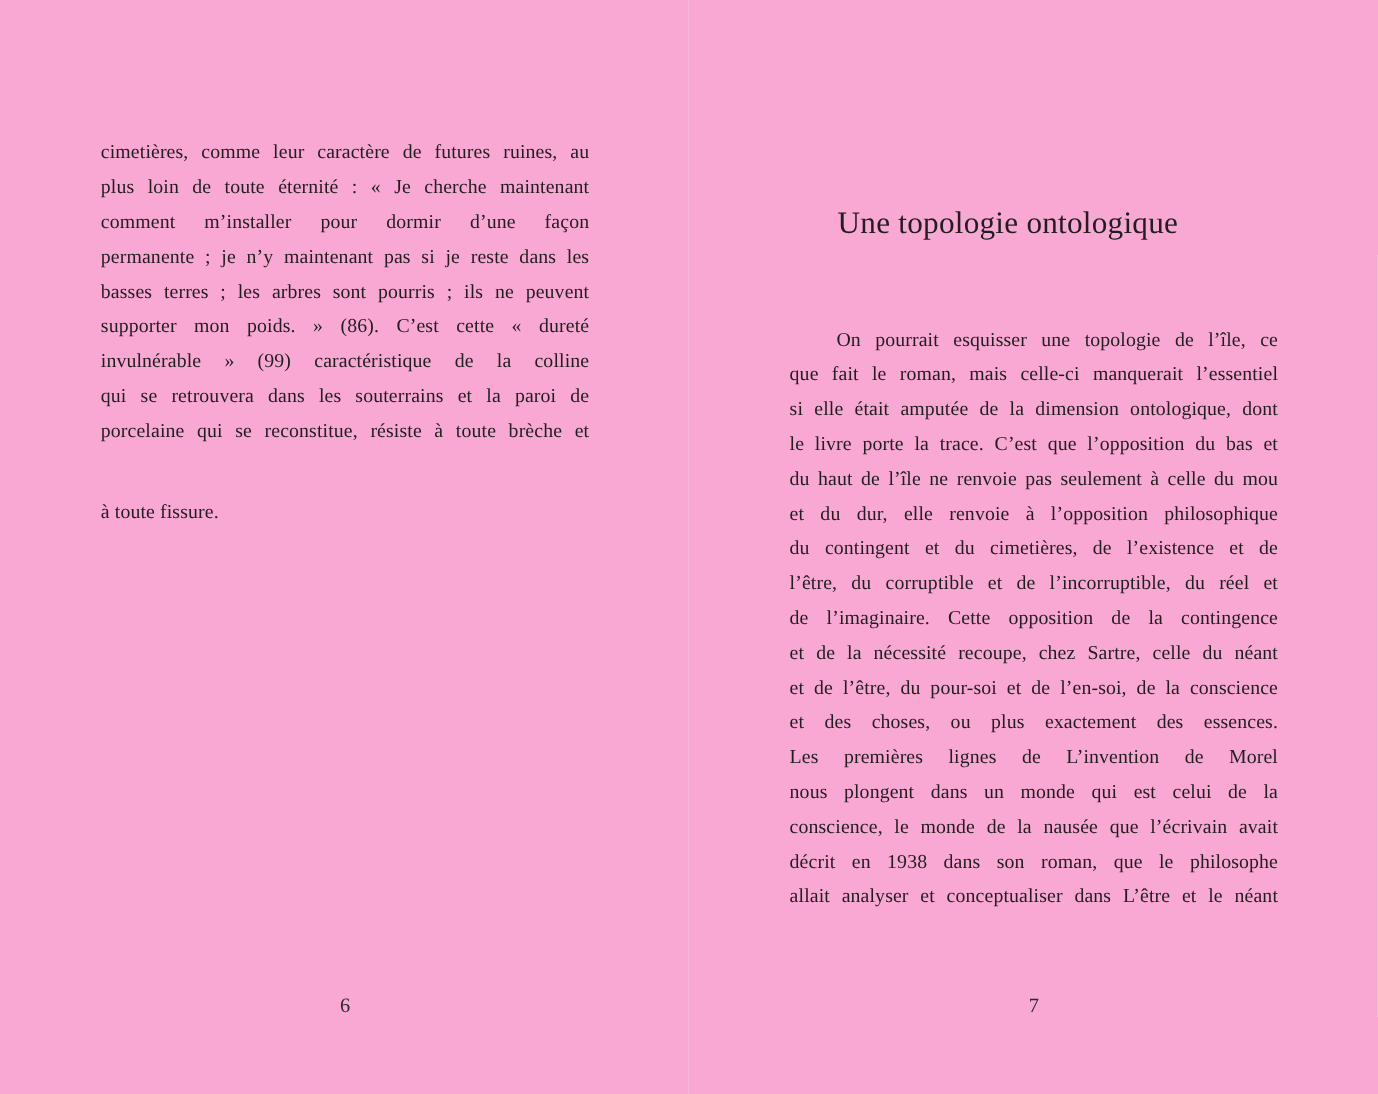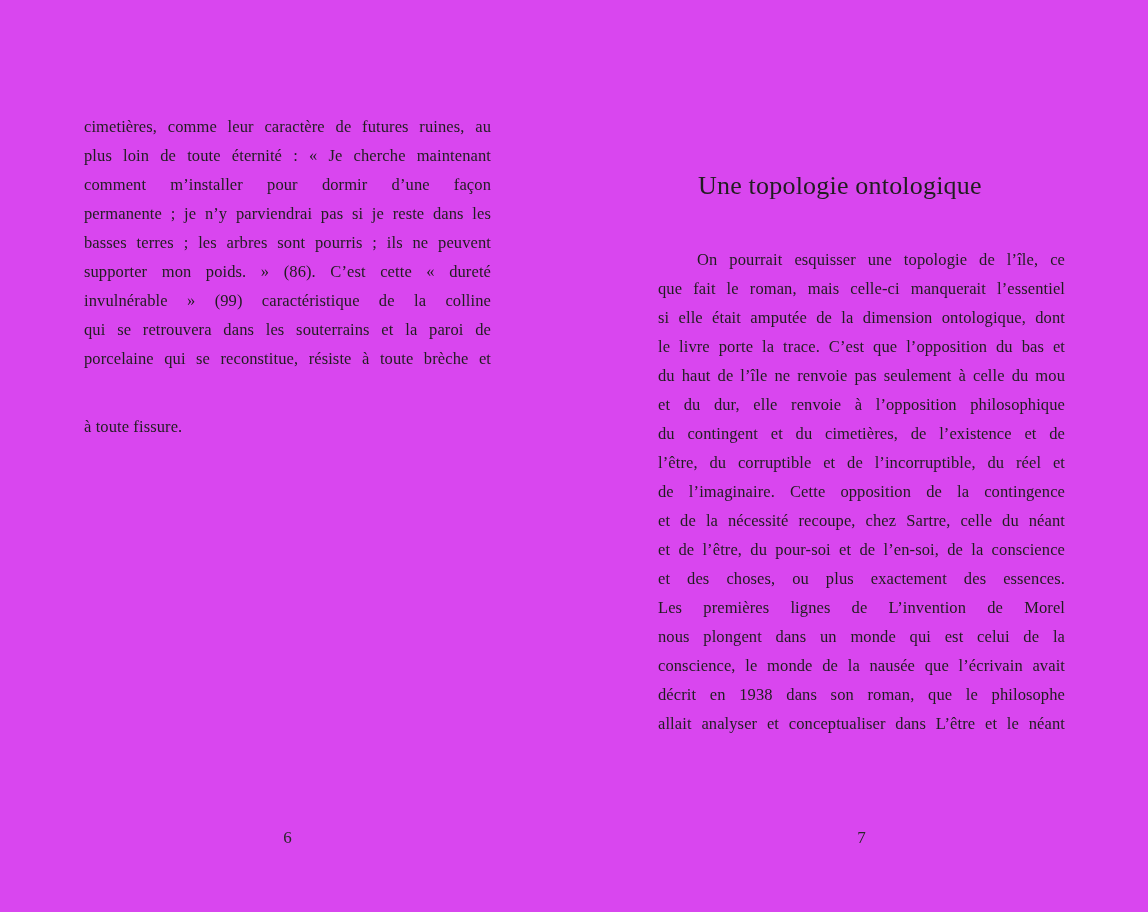--- a/index.html
+++ b/index.html
@@ -13,32 +13,32 @@
     background: #ffffff;
     font-family: "Liberation Serif", "DejaVu Serif", serif;
     color: #201e1f;
     overflow: hidden;
   }
   .page {
     position: absolute;
     top: 0;
     width: 574px;
     height: 912px;
-    background: #d946ef;
+    background: #f9a8d4;
   }
   .page-left  { left: 0; }
   .page-right { left: 574px; }
 
   .textblock {
     position: absolute;
     width: 407px;
     font-size: 16.5px;
   }
   .page-left .textblock  { left: 84px; top: 112px; }
-  .page-right .textblock { left: 84px; top: 245px; }
+  .page-right .textblock { left: 84px; top: 268px; }
 
   .line {
     height: 29px;
     line-height: 29px;
     text-align: justify;
     text-align-last: justify;
     white-space: normal;
     letter-spacing: 0.1px;
   }
   .line.lastline { text-align-last: left; margin-top: 39px; }
@@ -70,21 +70,21 @@
   }
 </style>
 </head>
 <body>
 
 <section class="page page-left">
   <div class="textblock">
       <div class="line"><span>cimetières, comme leur caractère de futures ruines, au</span></div>
       <div class="line"><span>plus loin de toute éternité : « Je cherche maintenant</span></div>
       <div class="line"><span>comment m’installer pour dormir d’une façon</span></div>
-      <div class="line"><span>permanente ; je n’y parviendrai pas si je reste dans les</span></div>
+      <div class="line"><span>permanente ; je n’y maintenant pas si je reste dans les</span></div>
       <div class="line"><span>basses terres ; les arbres sont pourris ; ils ne peuvent</span></div>
       <div class="line"><span>supporter mon poids. » (86). C’est cette « dureté</span></div>
       <div class="line"><span>invulnérable » (99) caractéristique de la colline</span></div>
       <div class="line"><span>qui se retrouvera dans les souterrains et la paroi de</span></div>
       <div class="line"><span>porcelaine qui se reconstitue, résiste à toute brèche et</span></div>
       <div class="line lastline"><span>à toute fissure.</span></div>
     </div>
   <div class="pagenum">6</div>
 </section>
 

